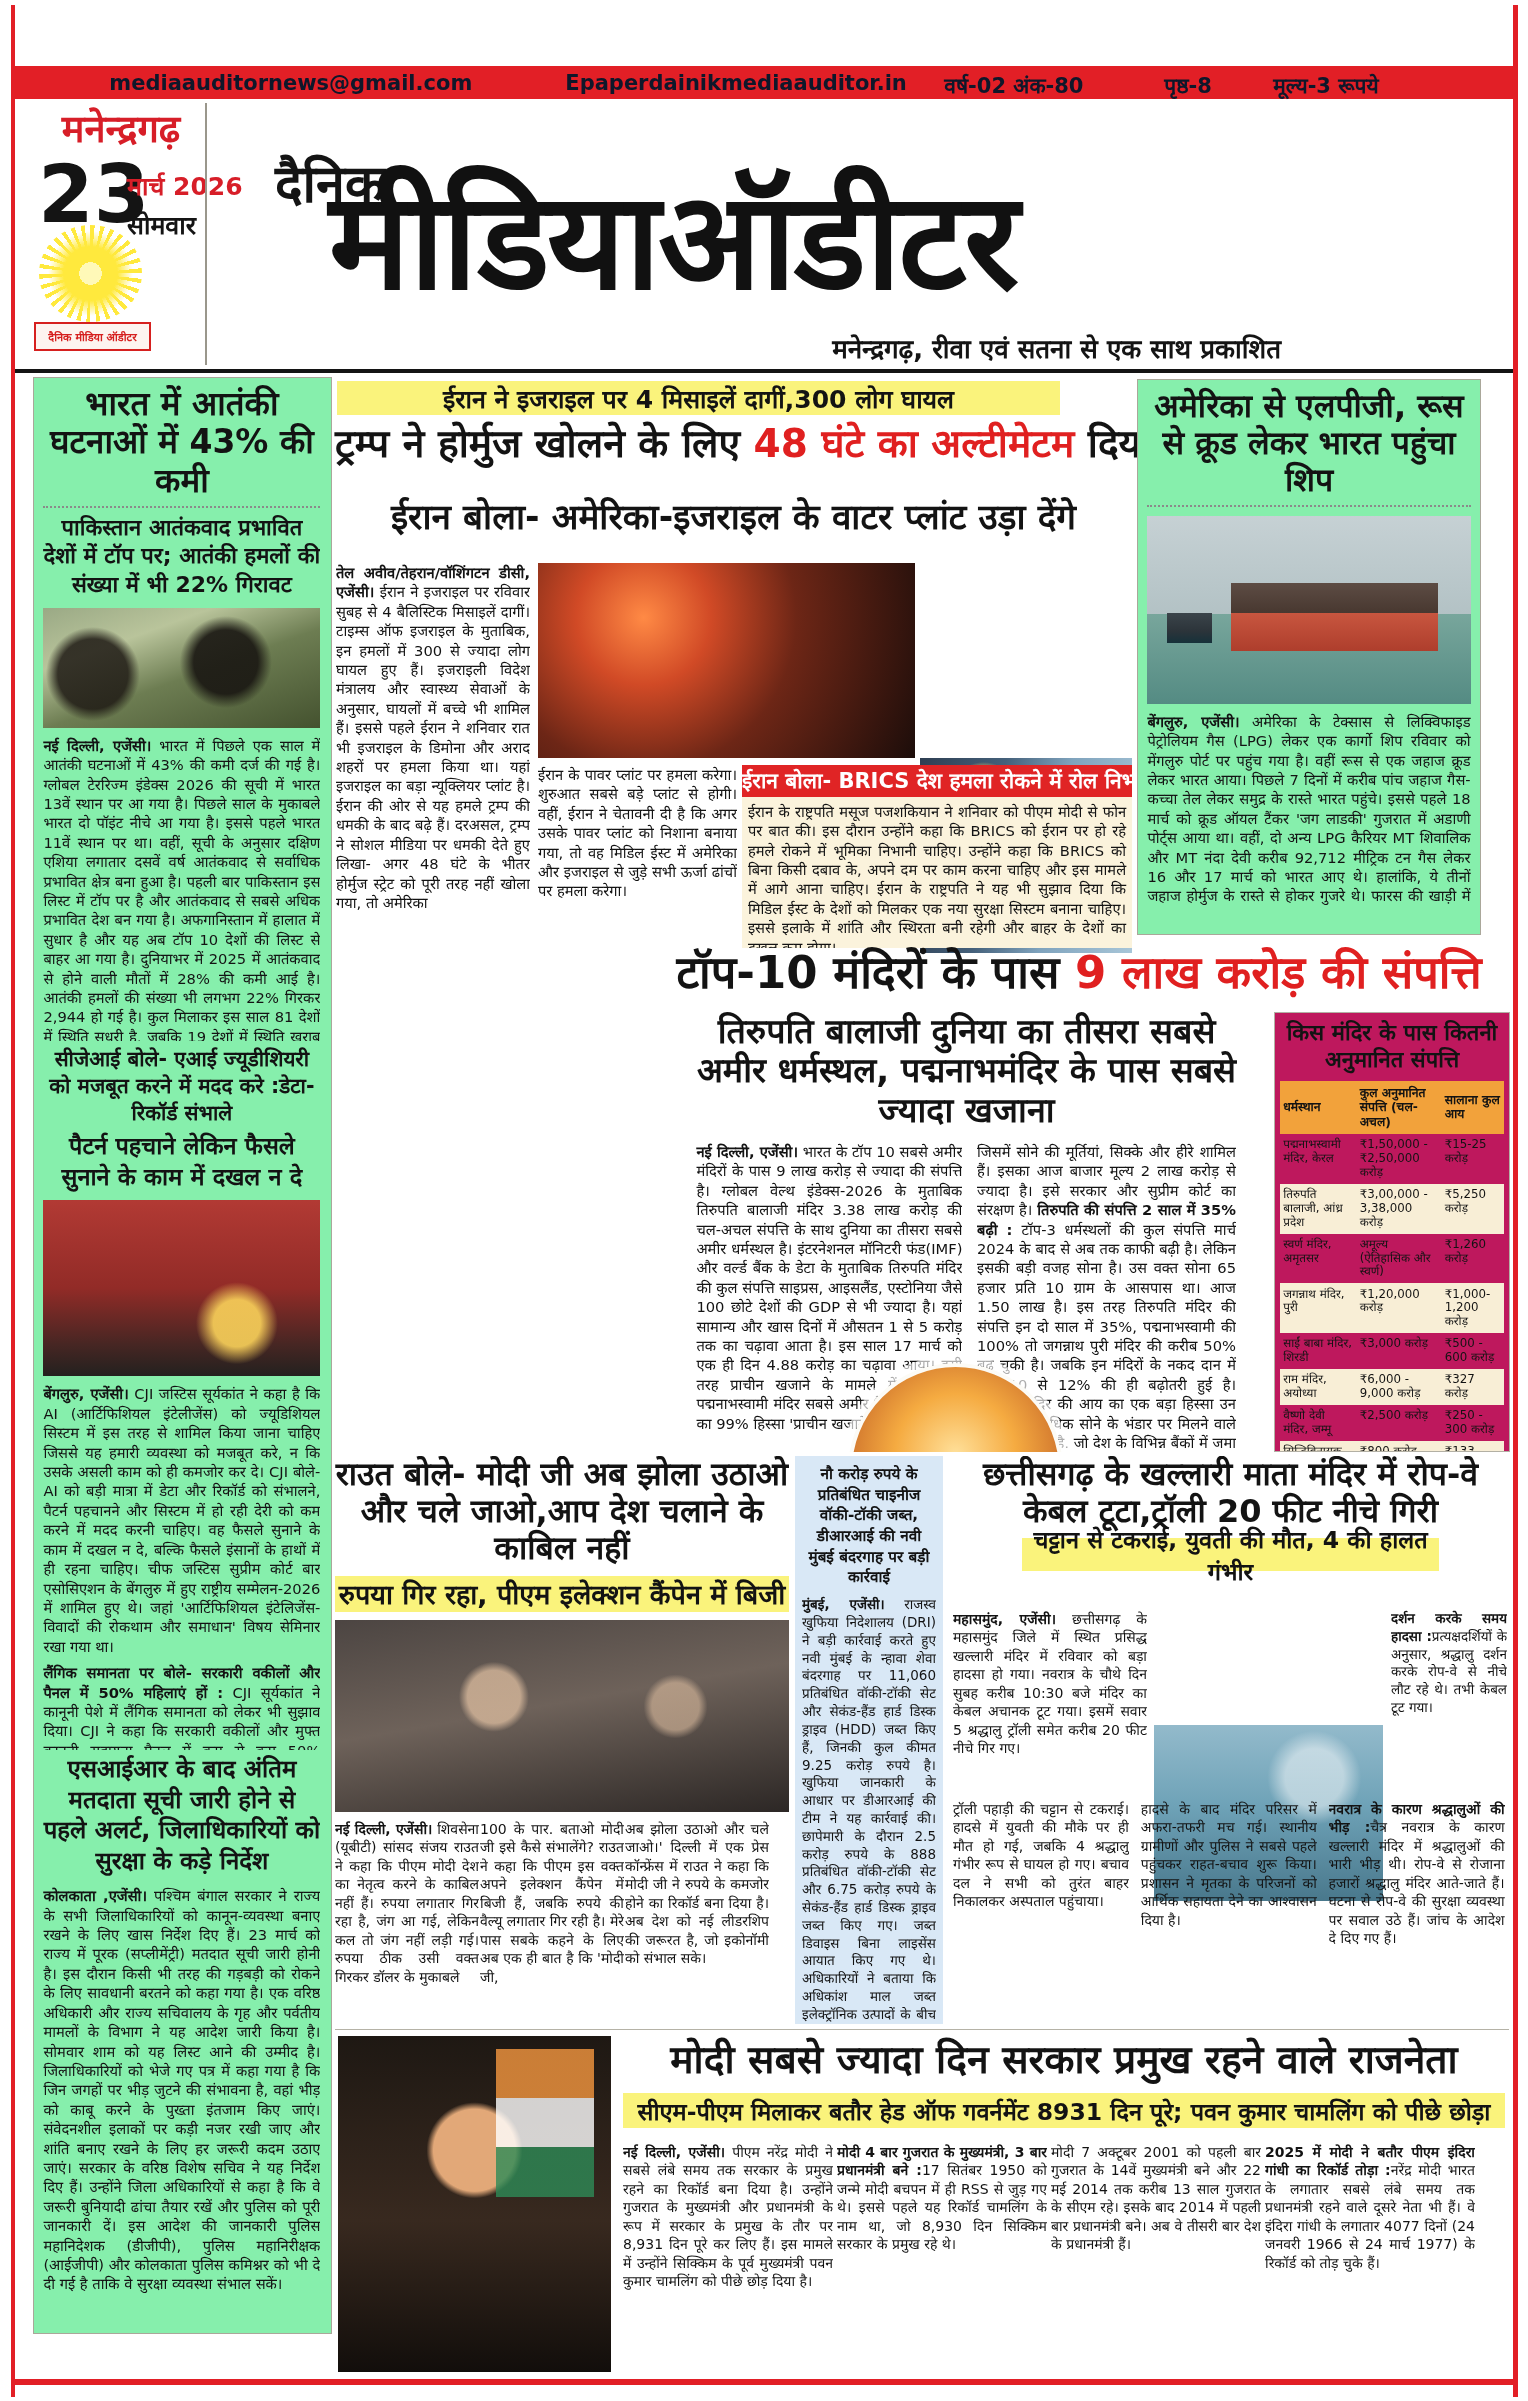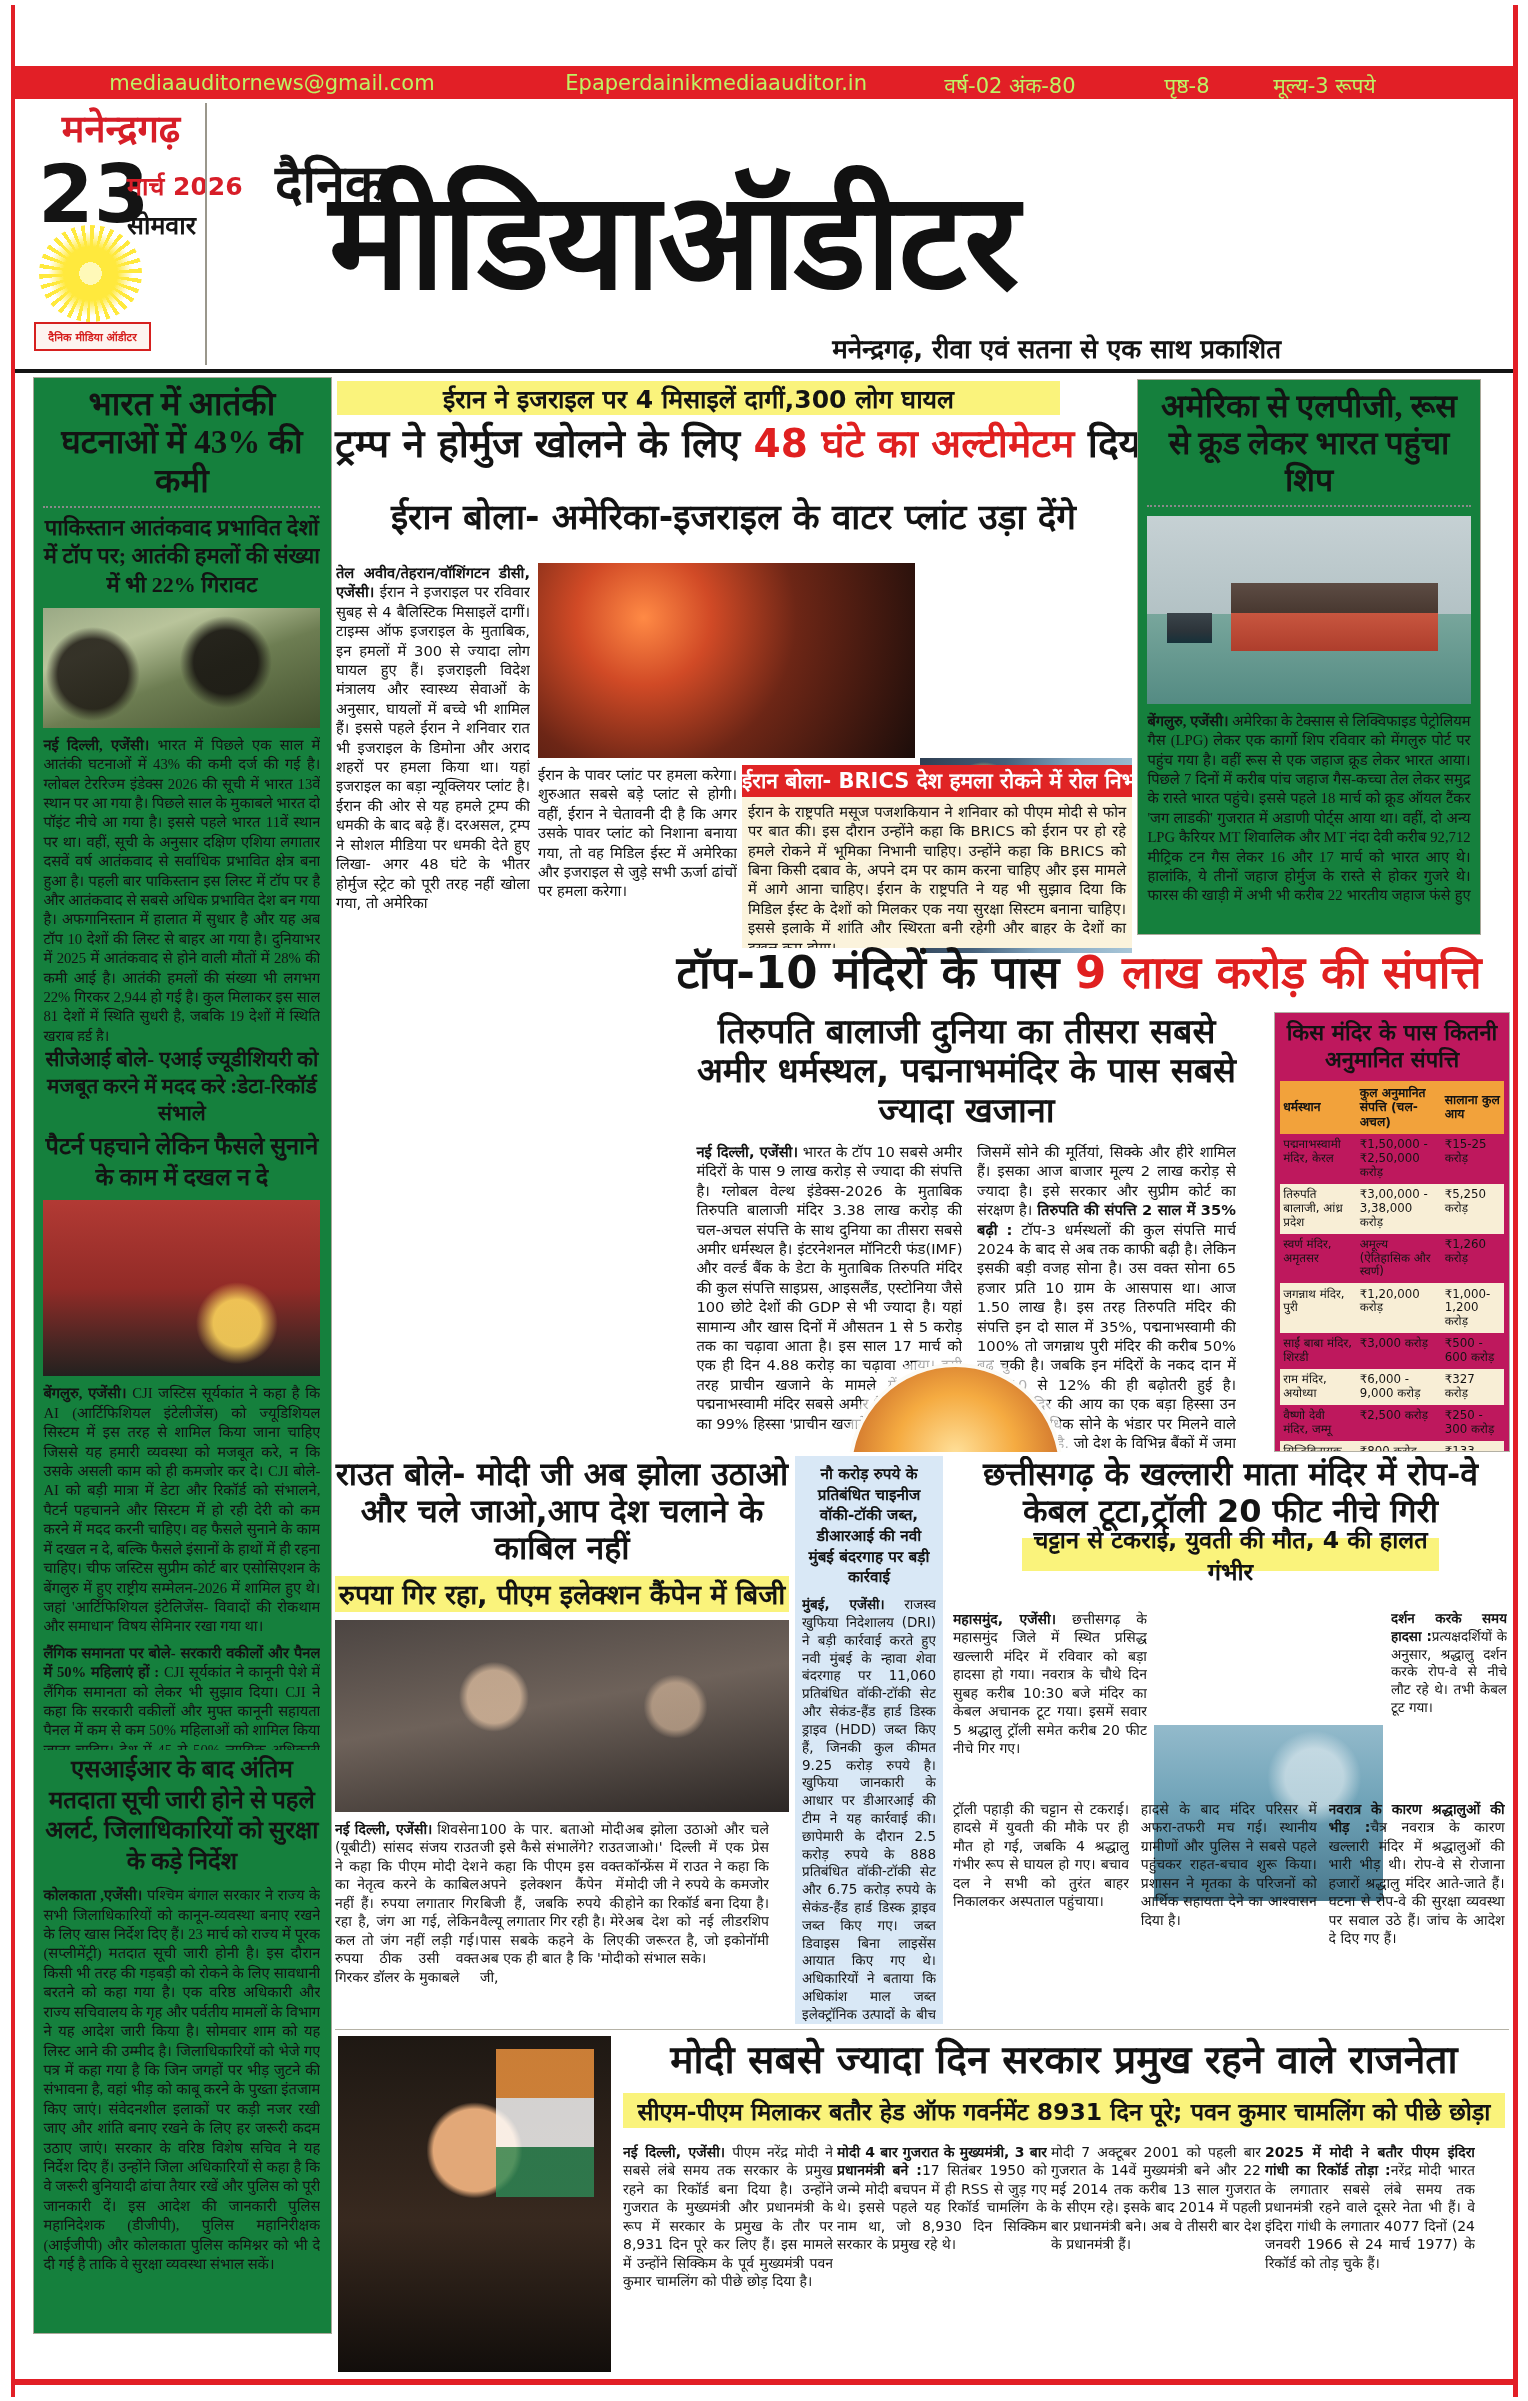--- a/index.html
+++ b/index.html
@@ -10,21 +10,21 @@
   .nowrap{white-space:nowrap;}
   .body-txt{text-align:justify;line-height:1.32;overflow:hidden;}
   .body-txt p{margin:0 0 7px 0;}
   .lead{font-weight:bold;}
   .dotted{border:none;border-top:2.4px dotted #8a8a8a;margin:5.9px 0;}
   .yellow-band{background:#faf37c;font-weight:bold;text-align:center;display:flex;align-items:center;justify-content:center;}
   .photo{position:relative;overflow:hidden;}
   
   .red{background:#e21f26;}
   
-  .beige-box{background:#15803d;border:1.2px solid #aaa79a;box-sizing:border-box;font-family:Liberation Serif, serif;}
+  .beige-box{background:#86efac;border:1.2px solid #aaa79a;box-sizing:border-box;}
   
   .ph-terror{background:
      radial-gradient(circle at 18% 55%, rgba(30,25,20,.85) 0 35px, rgba(30,25,20,0) 47px),
      radial-gradient(circle at 66% 45%, rgba(25,22,18,.9) 0 32px, rgba(25,22,18,0) 46px),
      linear-gradient(160deg,#9aa985 0%,#b9c49b 28%,#6d7d52 55%,#44522f 100%);}
   .ph-cji{background:
      radial-gradient(circle at 70% 70%, rgba(250,210,90,.9) 0 23.5px, rgba(250,210,90,0) 41px),
      linear-gradient(180deg,#b23a34 0%,#922b27 50%,#472623 82%,#23211f 100%);}
   .ph-explosion{background:
      radial-gradient(circle at 28% 28%, #ff8a45 0%, #d14a26 22%, #6d2616 50%, #1c0d0a 100%);}
@@ -68,21 +68,21 @@
 </style>
 </head>
 <body>
 
 <div id="page">
 
   <div class="abs red" style="left:10.6px;top:4.7px;width:4.7px;height:2392px;"></div>
   <div class="abs red" style="left:1513px;top:4.7px;width:4.7px;height:2392px;"></div>
   <div class="abs red" style="left:15.3px;top:2379px;width:1498px;height:5.9px;"></div>
 
-  <div class="abs red" style="left:15.3px;top:66px;width:1498px;height:33px;color:#bef264;font-weight:normal;font-size:21px;">
+  <div class="abs red" style="left:15.3px;top:66px;width:1498px;height:33px;color:#0f172a;font-weight:bold;font-size:21px;">
     <span class="abs" style="left:94px;top:4.7px;">mediaauditornews@gmail.com</span>
     <span class="abs" style="left:550px;top:4.7px;">Epaperdainikmediaauditor.in</span>
     <span class="abs" style="left:929px;top:4.7px;">वर्ष-02  अंक-80</span>
     <span class="abs" style="left:1149px;top:4.7px;">पृष्ठ-8</span>
     <span class="abs" style="left:1258px;top:4.7px;">मूल्य-3 रूपये</span>
   </div>
 
   <div class="abs" style="left:33px;top:101px;width:176px;text-align:center;font-weight:bold;font-size:38px;color:#d71e28;">मनेन्द्रगढ़</div>
   <div class="abs" style="left:38px;top:148px;width:94px;font-weight:bold;font-size:80px;color:#141414;text-align:center;">23</div>
   <div class="abs" style="left:127px;top:168px;width:123px;font-weight:bold;font-size:25px;color:#d71e28;">मार्च 2026</div>

